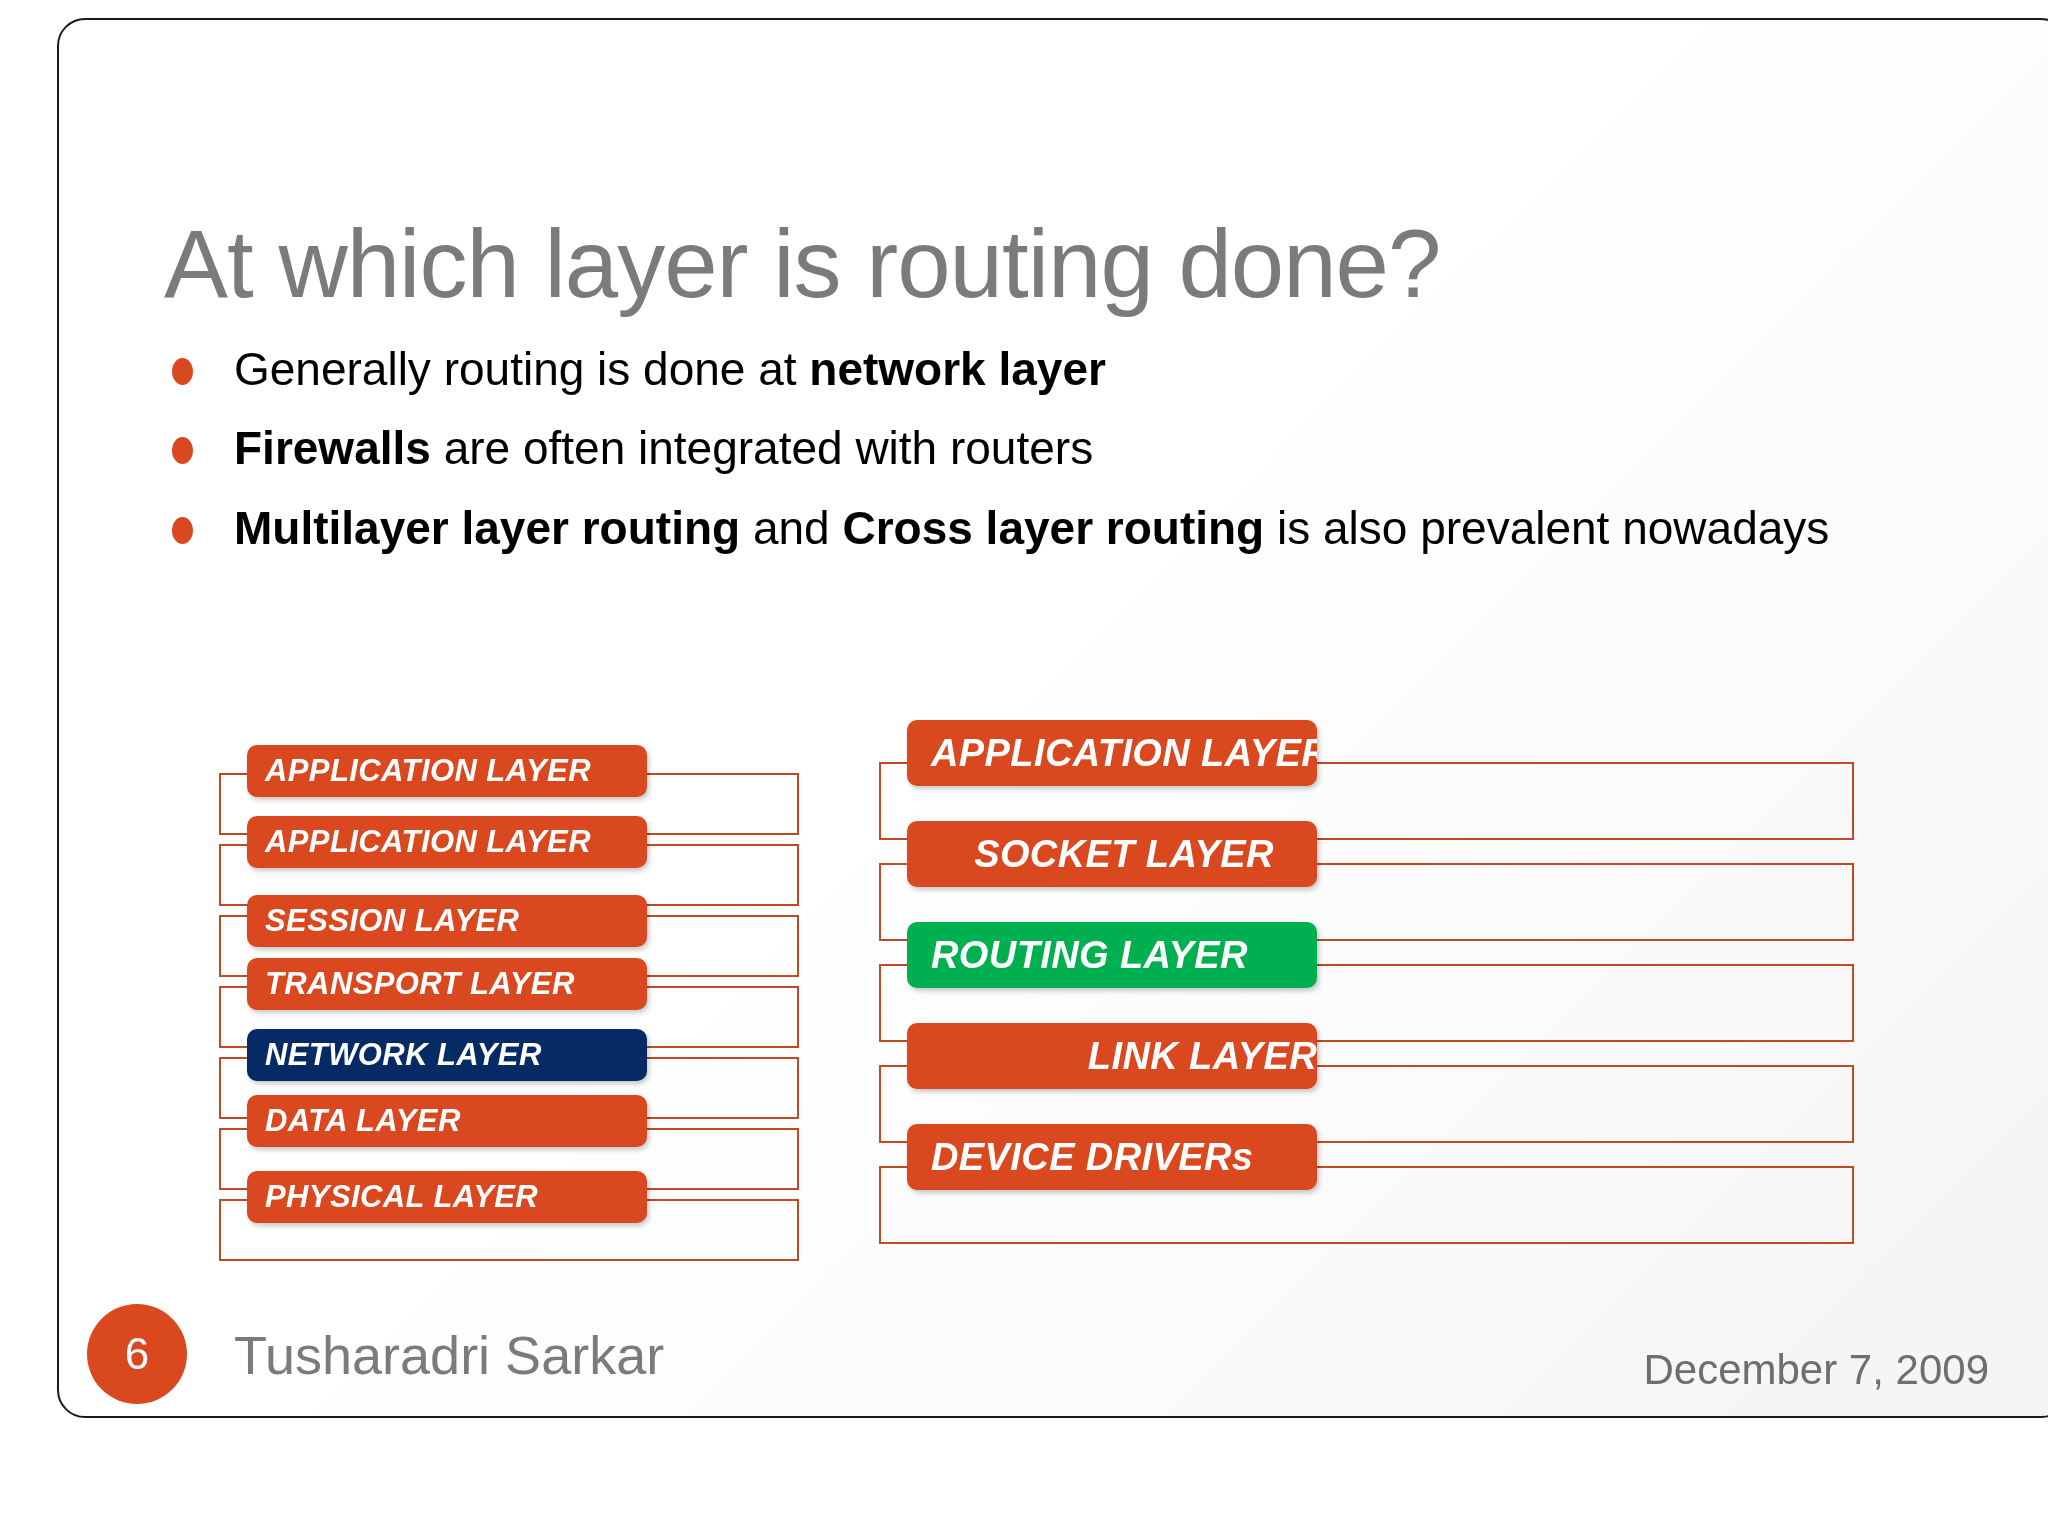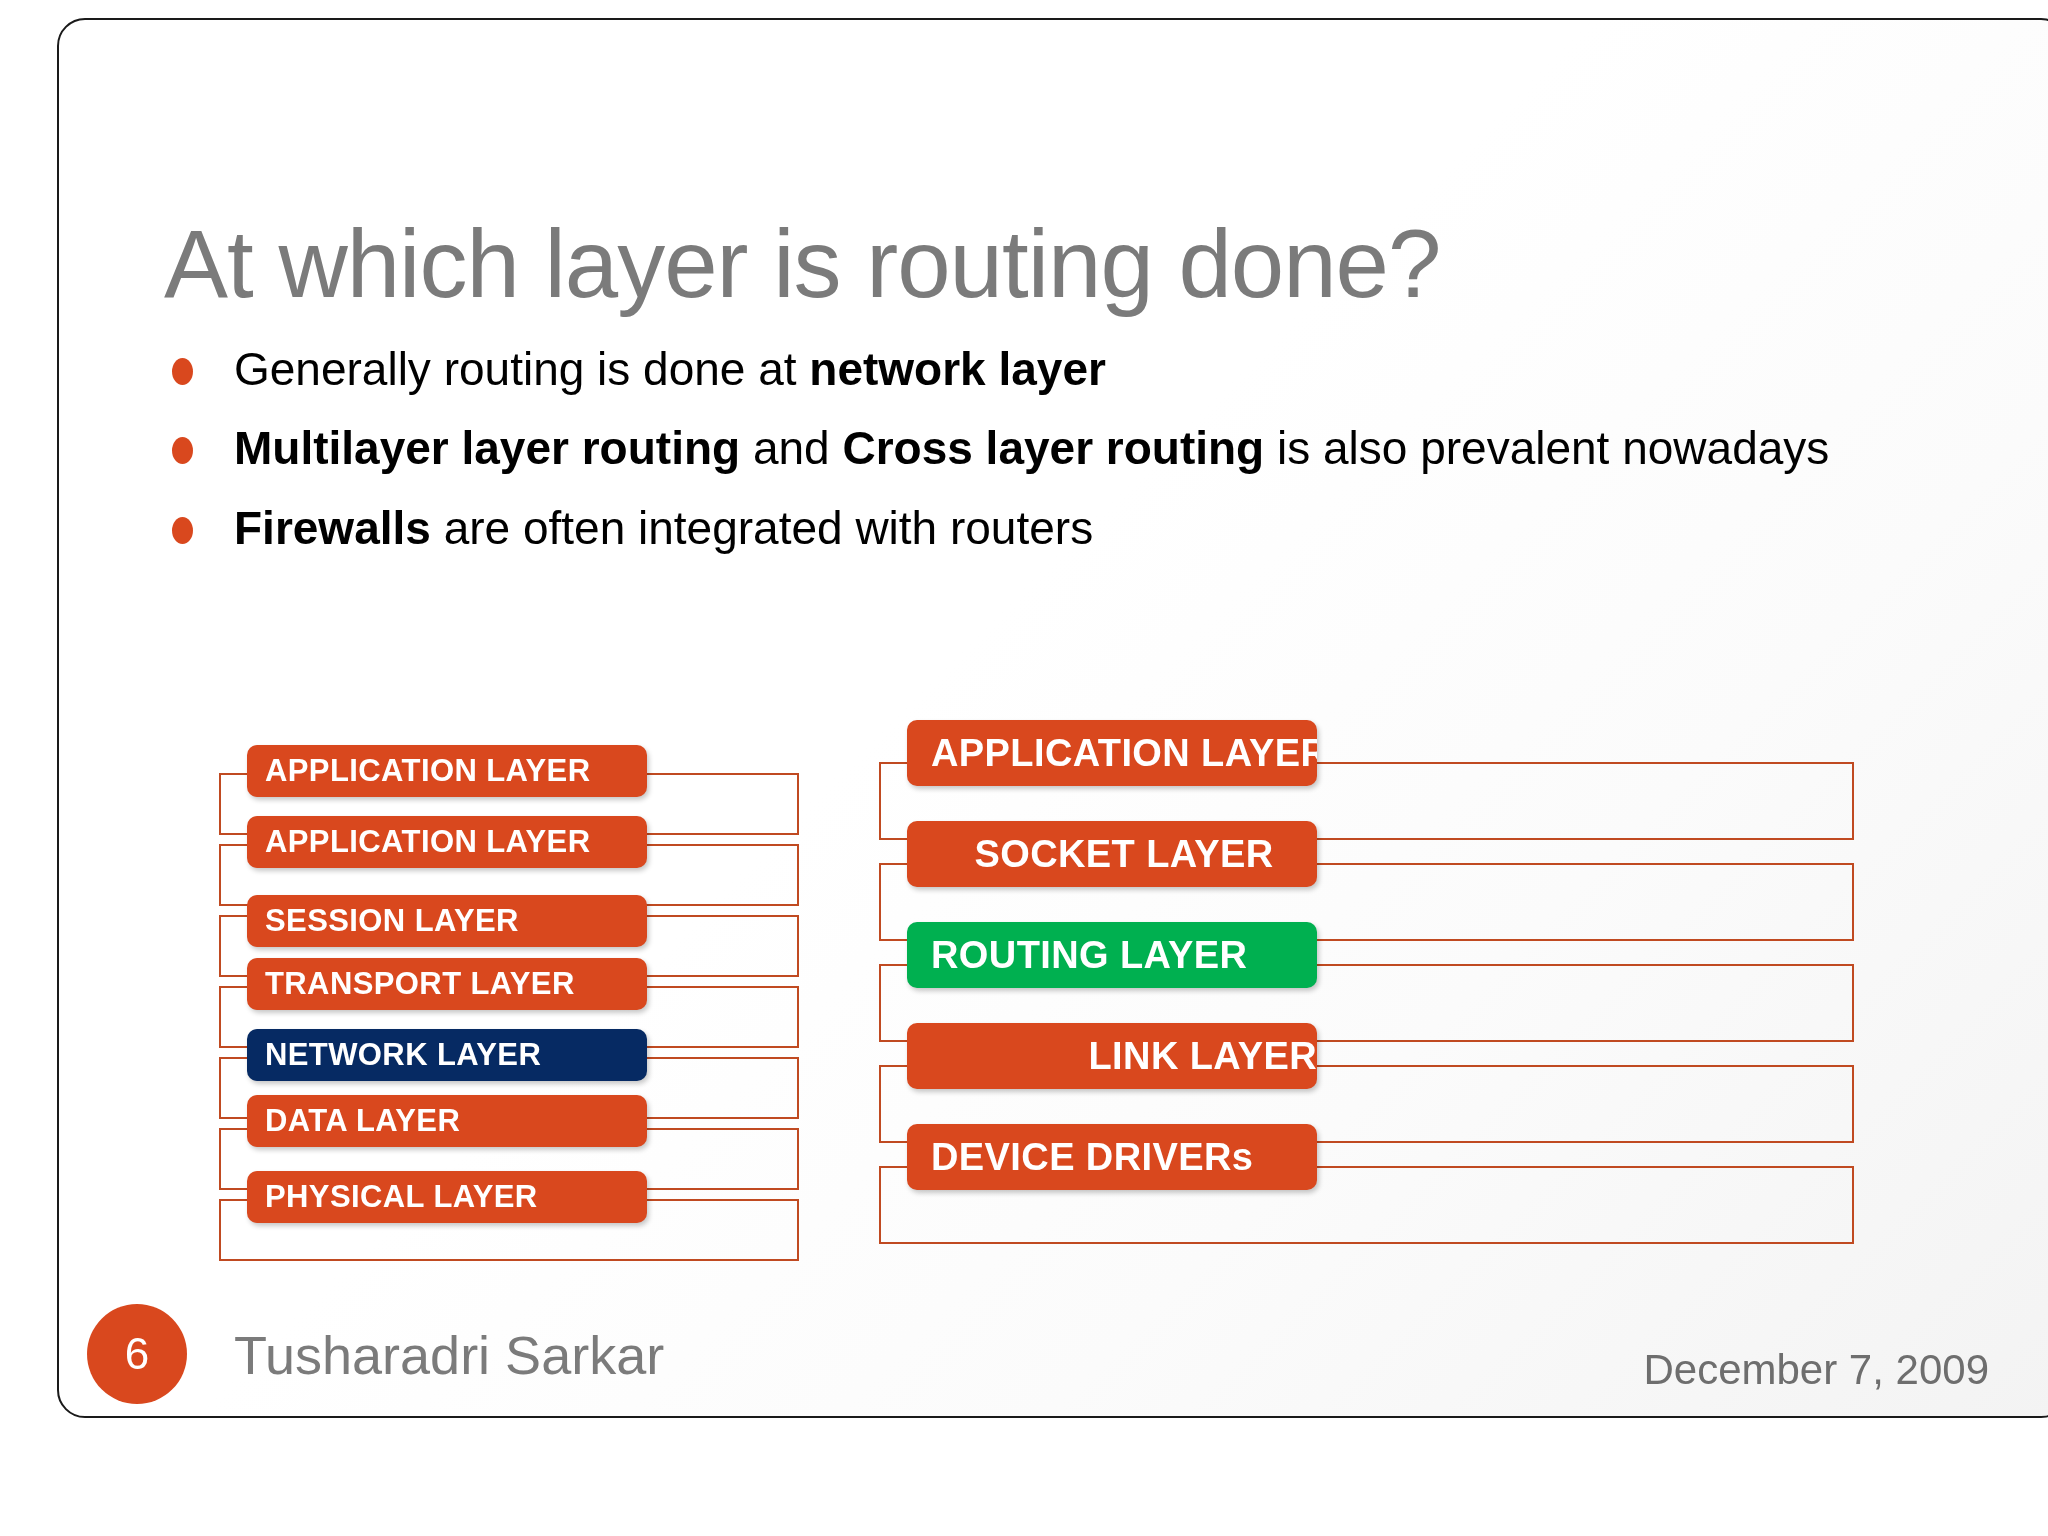--- a/index.html
+++ b/index.html
@@ -83,20 +83,21 @@
     box-sizing: border-box;
     border-radius: 10px;
     display: flex;
     align-items: center;
     color: #ffffff;
     font-weight: bold;
     letter-spacing: 0.4px;
     box-shadow: 2px 3px 5px rgba(0,0,0,0.22);
     white-space: nowrap;
     overflow: hidden;
+    font-style: italic;
   }
 
   
   #diagram-left { left: 140px; top: 725px; width: 620px; height: 600px; }
   #diagram-left .bracket { left: 20px; width: 580px; height: 62px; }
   #diagram-left .chip { left: 48px; width: 400px; height: 52px; padding-left: 18px; font-size: 31px; }
 
   
   #diagram-right { left: 800px; top: 700px; width: 1015px; height: 640px; }
   #diagram-right .bracket { left: 20px; width: 975px; height: 78px; }
@@ -135,22 +136,22 @@
 </style>
 </head>
 <body>
 
 <div id="slide">
 
   <h1 id="title">At which layer is routing done?</h1>
 
   <div id="bullets">
       <div class="bullet-row"><span class="bullet-dot" style="background: rgb(217, 72, 30);"></span><span>Generally routing is done at </span><span class="b">network layer</span></div>
+      <div class="bullet-row"><span class="bullet-dot" style="background: rgb(217, 72, 30);"></span><span class="b">Firewalls</span><span> are often integrated with routers</span></div>
       <div class="bullet-row"><span class="bullet-dot" style="background: rgb(217, 72, 30);"></span><span class="b">Multilayer layer routing</span><span> and </span><span class="b">Cross layer routing</span><span> is also prevalent nowadays</span></div>
-      <div class="bullet-row"><span class="bullet-dot" style="background: rgb(217, 72, 30);"></span><span class="b">Firewalls</span><span> are often integrated with routers</span></div>
     </div>
 
   <div class="diagram" id="diagram-left">
       <div class="bracket" style="top: 28px;"></div>
       <div class="chip" style="top: 0px; background: rgb(217, 72, 30);">
         <span>APPLICATION LAYER</span>
       </div>
       <div class="bracket" style="top: 99px;"></div>
       <div class="chip" style="top: 71px; background: rgb(217, 72, 30);">
         <span>APPLICATION LAYER</span>

